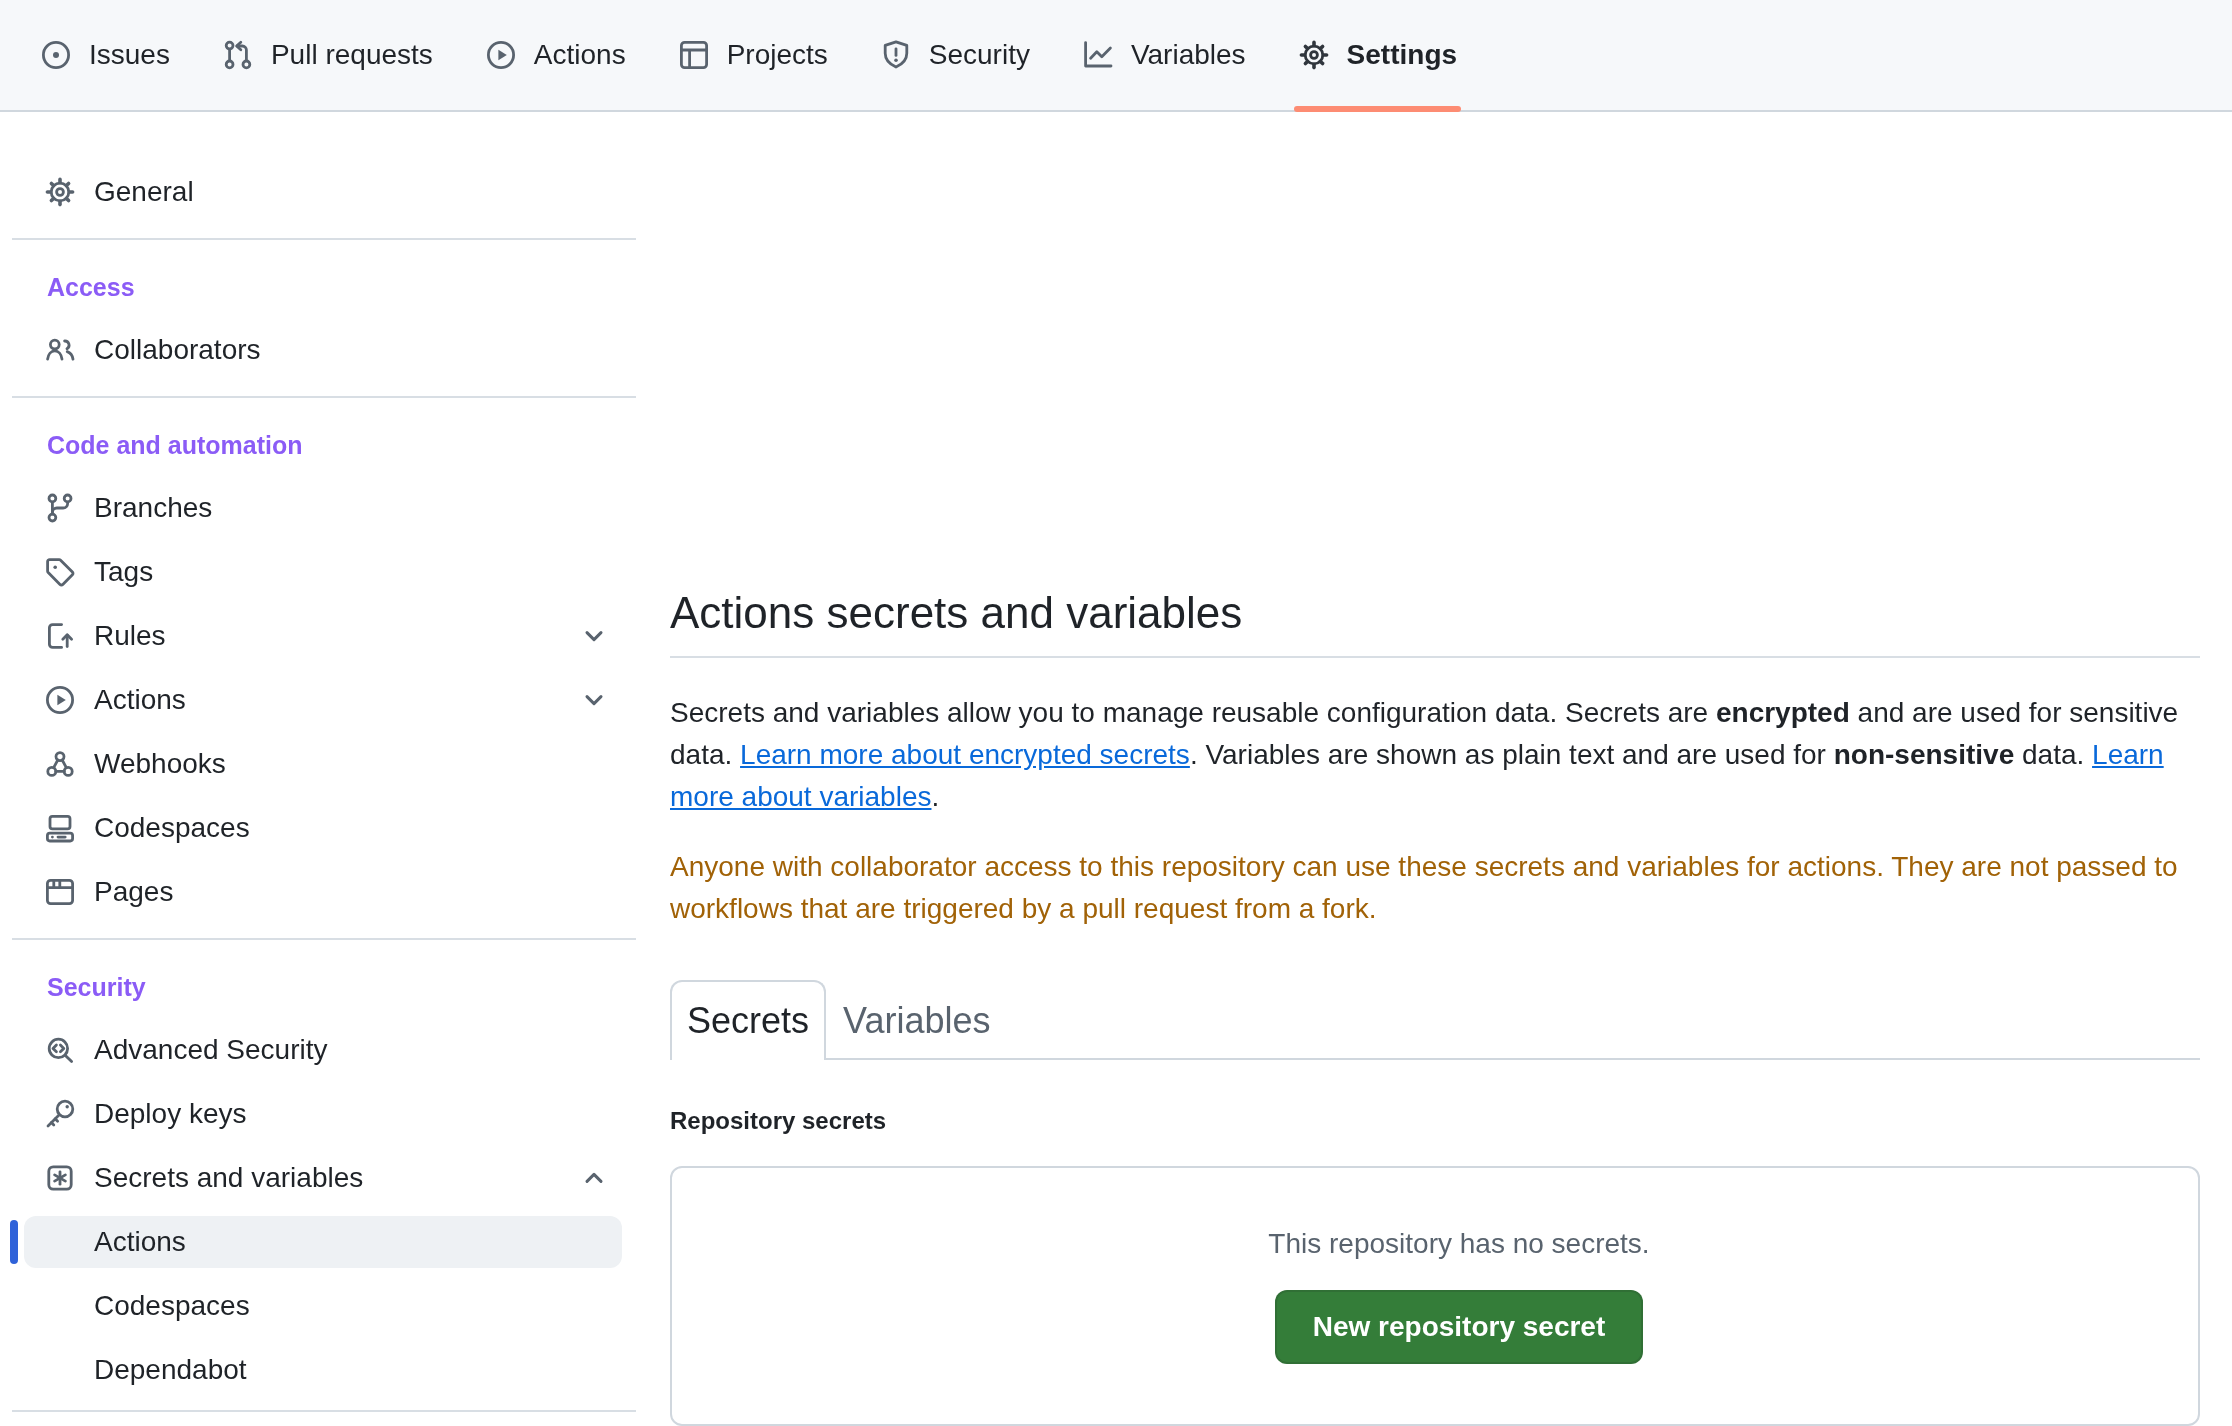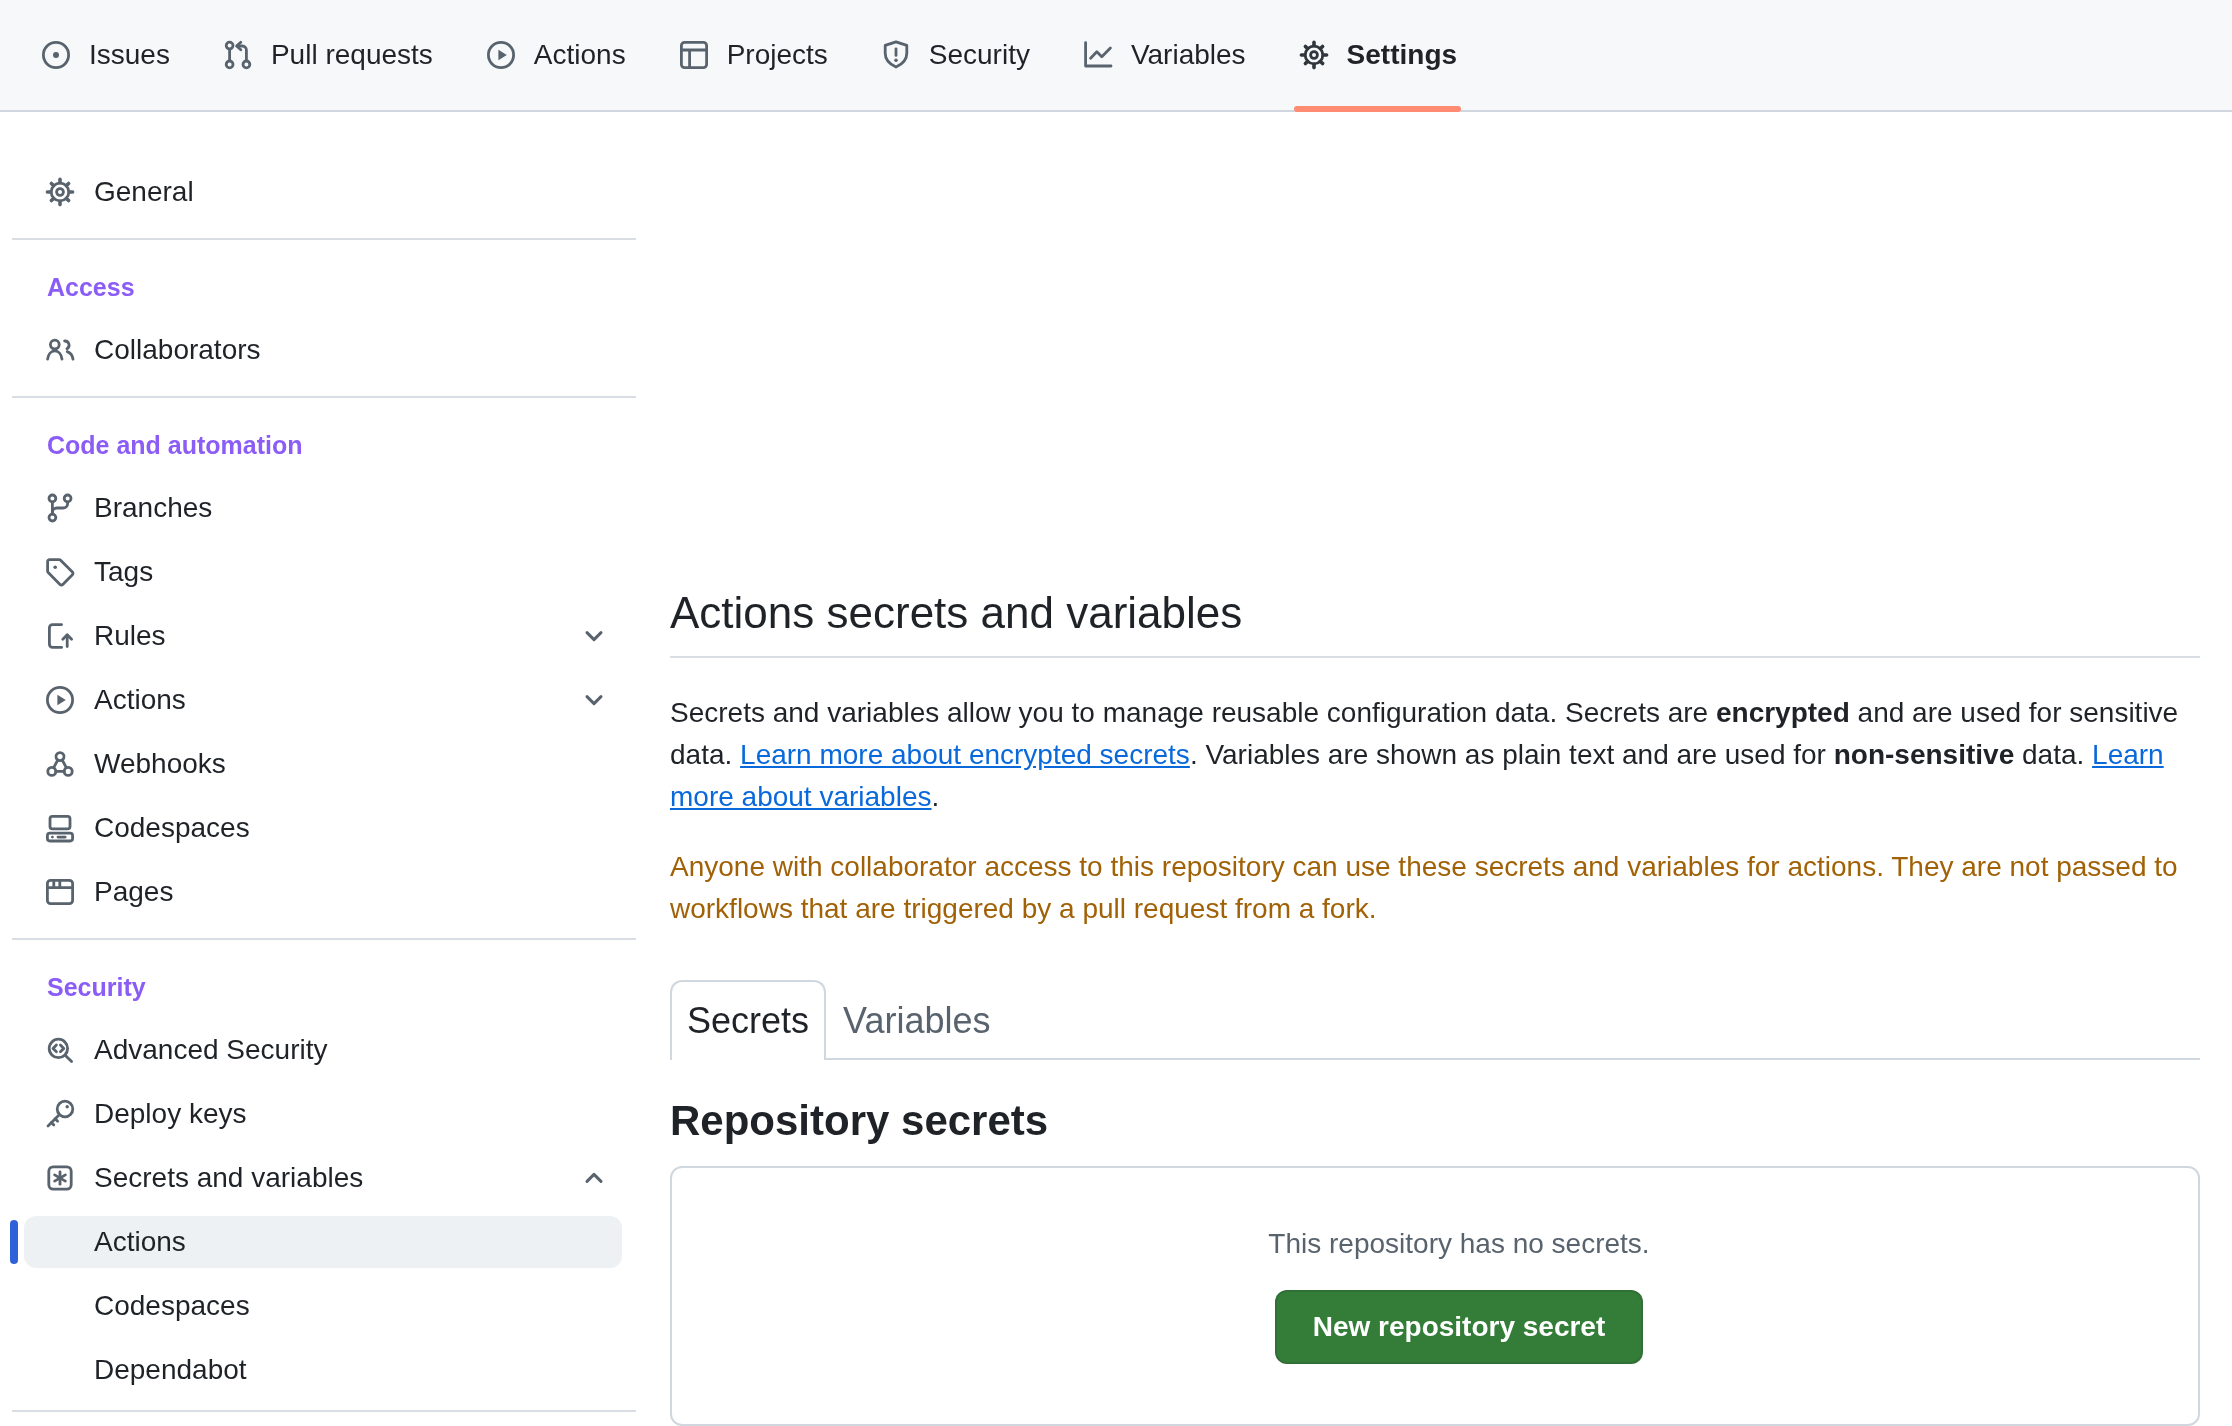--- a/index.html
+++ b/index.html
@@ -75,21 +75,21 @@
     font-size:36px; line-height:34px; padding:22px 15px;
     color:#59636e; cursor:pointer; border:2px solid transparent;
     border-bottom:none; border-radius:12px 12px 0 0; margin-bottom:-2px;
   }
   .tab.active {
     color:#1f2328; background:#ffffff;
     border-color:#d0d7de;
     box-shadow:0 2px 0 #ffffff;
   }
 
-  .section-heading { font-size:42px; font-weight:700; margin:42px 0 8px 0; line-height:38px; }
+  .section-heading { font-size:24px; font-weight:700; margin:42px 0 8px 0; line-height:38px; }
 
   .empty-box {
     margin-top:26px; height:260px;
     border:2px solid #d0d7de; border-radius:12px; background:#fff;
     display:flex; flex-direction:column; align-items:center; justify-content:center;padding-left:48px;
   }
   .empty-msg { font-size:28px; color:#59636e; margin-bottom:30px; }
   .green-btn {
     background:#347d39; color:#ffffff; font-size:28px; font-weight:700;
     font-family:"Liberation Sans", sans-serif;

